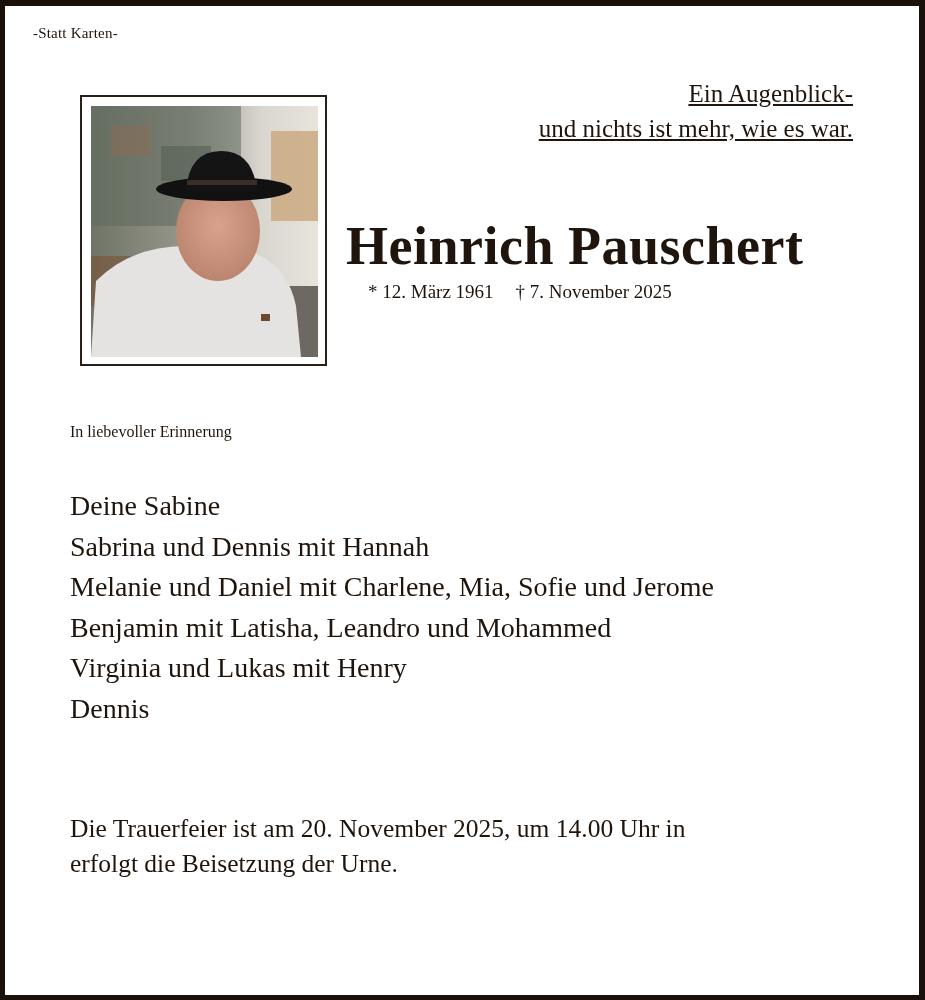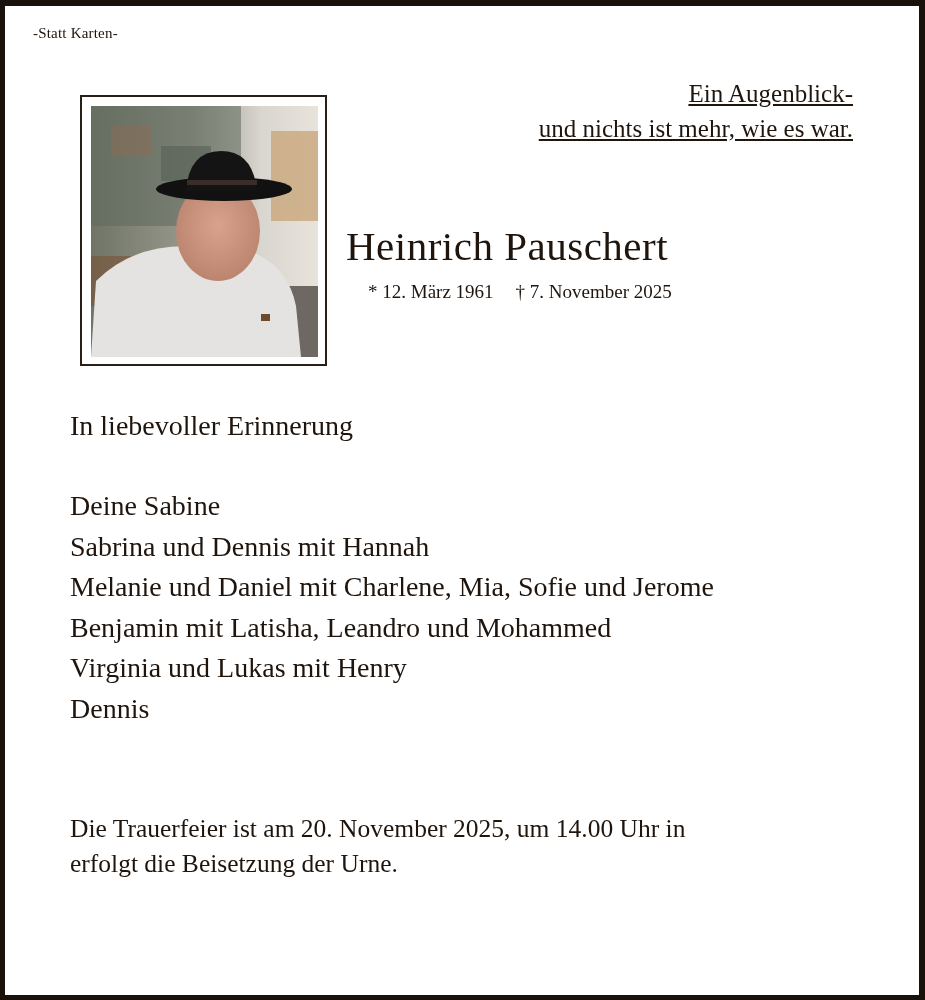--- a/index.html
+++ b/index.html
@@ -17,26 +17,26 @@
   .photo-frame {
     position: absolute; left: 80px; top: 95px; width: 247px; height: 271px;
     box-sizing: border-box; border: 2px solid #2a1f16; background: #fff;
   }
   .photo {
     position: absolute; left: 9px; top: 9px; width: 227px; height: 251px;
     overflow: hidden; background: #8a8a80;
   }
   .quote { position: absolute; right: 72px; top: 76px; text-align: right; font-size: 25px; line-height: 35px; text-decoration: underline; }
   .name {
-    position: absolute; left: 346px; top: 213px; font-size: 41px; font-weight: normal;
+    position: absolute; left: 346px; top: 213px; font-size: 54px; font-weight: bold;
     letter-spacing: 0.5px; line-height: 66px; white-space: nowrap;
   }
   .dates { position: absolute; left: 368px; top: 281px; font-size: 19px; white-space: nowrap; text-align: right; }
   .dates .gap { display: inline-block; width: 22px; }
-  .memory { position: absolute; left: 70px; top: 410px; font-size: 28px; }
+  .memory { position: absolute; left: 70px; top: 423px; font-size: 16px; }
   .family { position: absolute; left: 70px; top: 486px; font-size: 28px; line-height: 40.5px; }
   .family div { white-space: nowrap; }
   .ceremony { position: absolute; left: 70px; top: 812px; font-size: 25.5px; line-height: 34.5px; }
   .ceremony div { white-space: nowrap; }
 </style>
 </head>
 <body>
 
 <div class="frame"></div>
 

